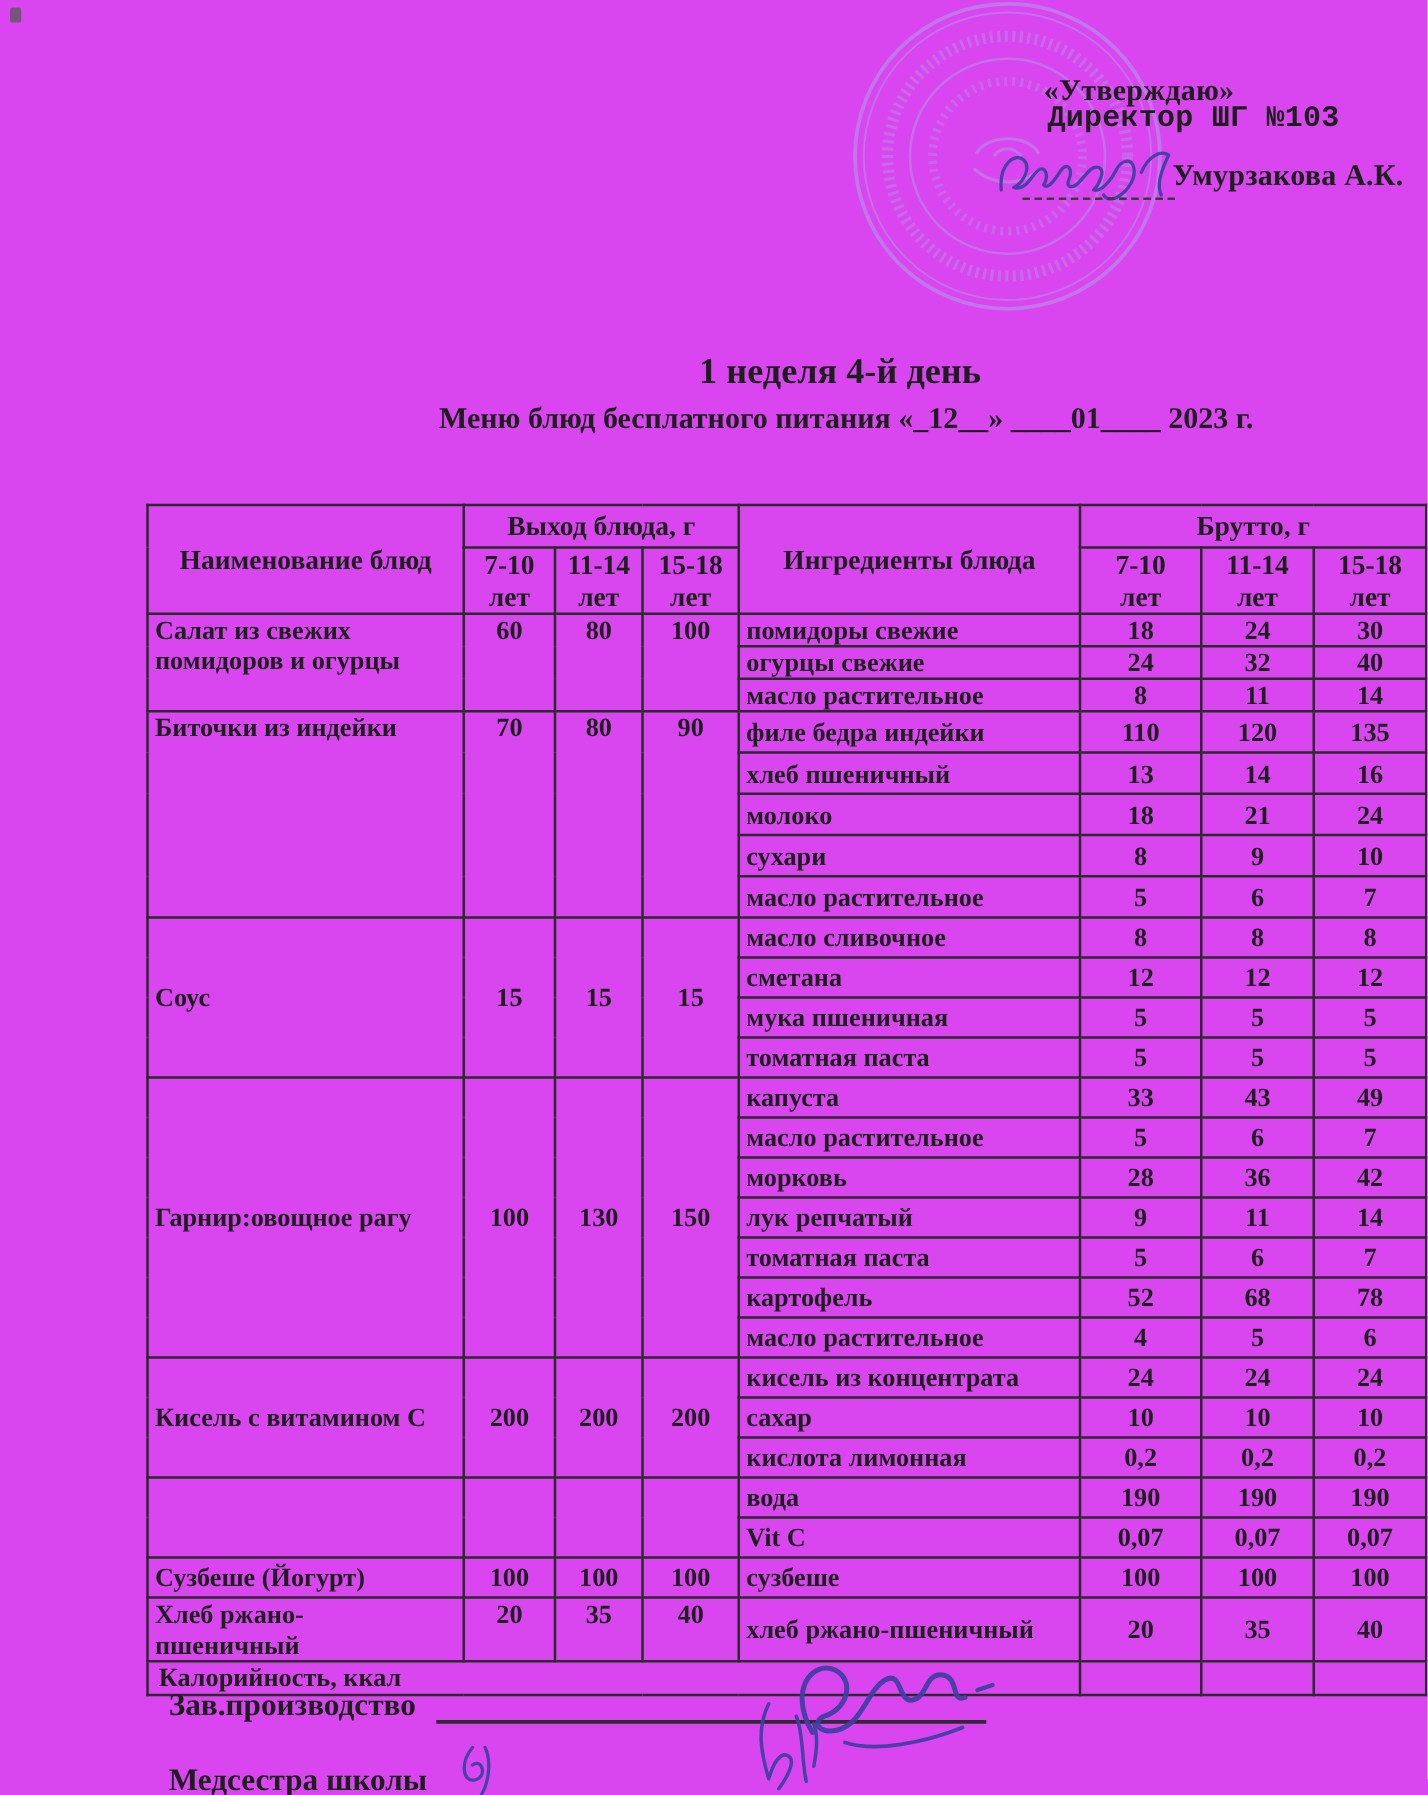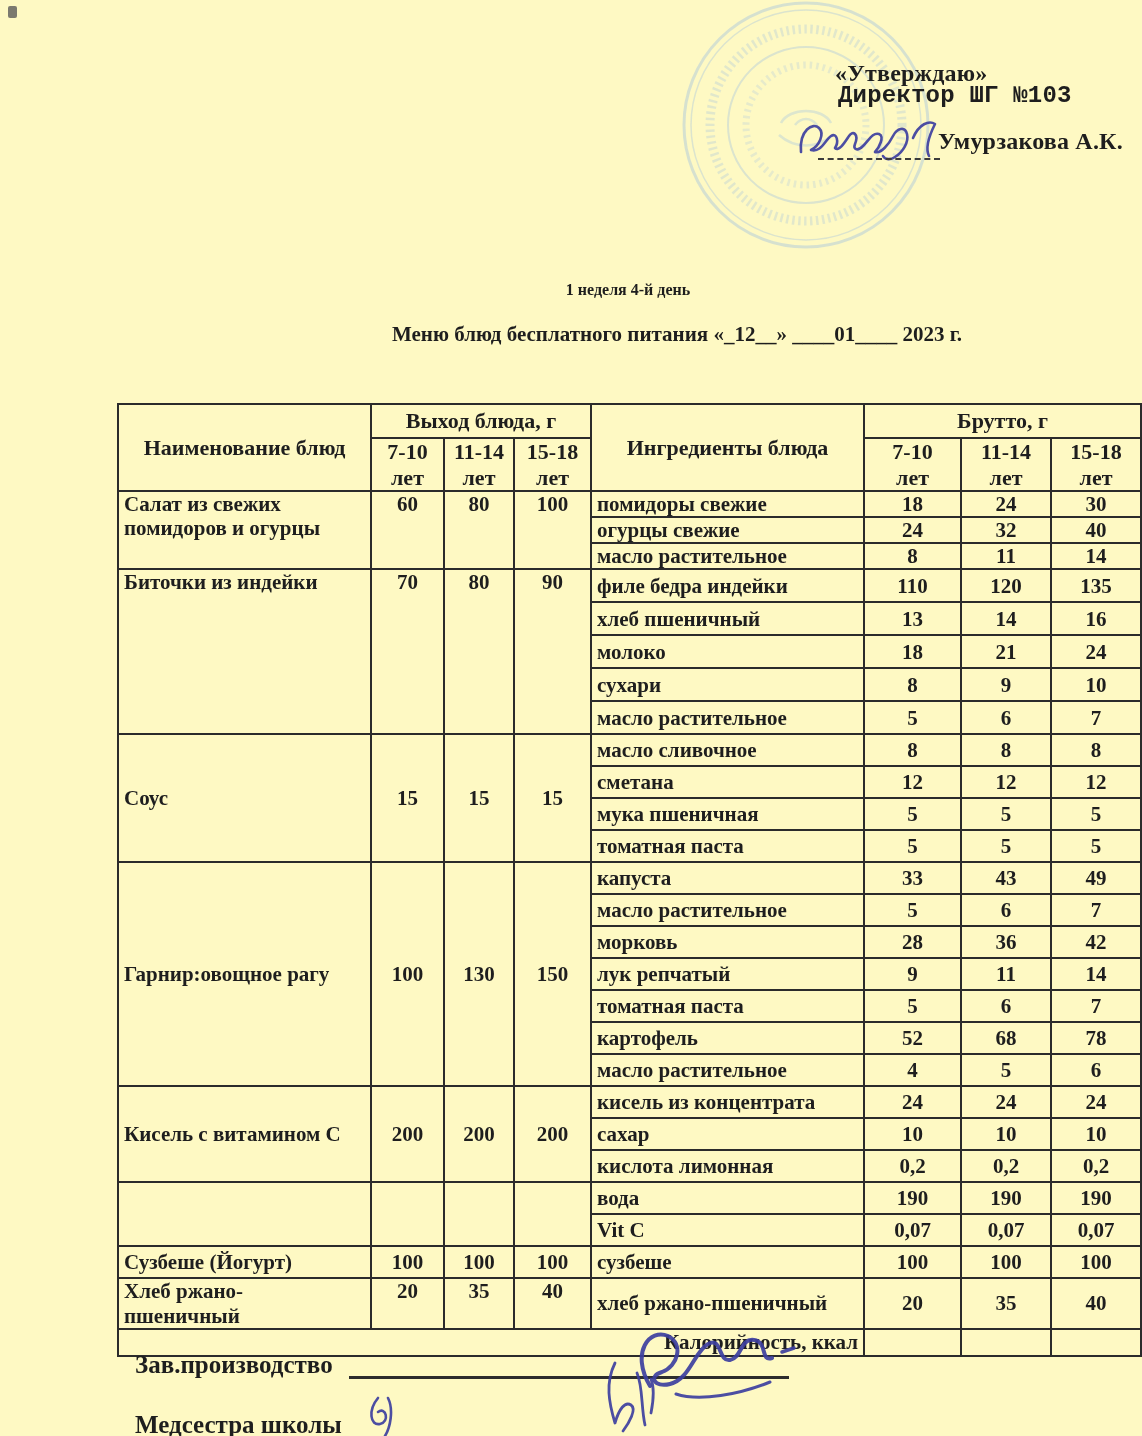--- a/index.html
+++ b/index.html
@@ -1,37 +1,37 @@
 <!DOCTYPE html>
 <html><head>
 <meta charset="utf-8">
 <style>
   html,body { margin:0; padding:0; background:#e8e8e8; }
   .page {
     position:relative; width:1142px; height:1436px; margin:0 auto;
-    background:#fef9c3; overflow:hidden;
+    background:#d946ef; overflow:hidden;
     font-family:"Liberation Serif","DejaVu Serif",serif;
     color:#1e1e1e; font-weight:bold;
   }
   .abs { position:absolute; }
   .center-x { transform:translateX(-50%); white-space:nowrap; }
 
   
   .artifact { width:9px; height:12px; background:#5a5a5a; border-radius:2px; opacity:.8; }
 
   
   .stamp-svg { opacity:.9; }
 
   
   .appr { font-size:24px; letter-spacing:.2px; }
   .sig-underline { border-bottom:2px dashed #3c3c3c; }
 
   
-  .title1 { font-size:16px; }
-  .title2 { font-size:21px; }
+  .title1 { font-size:29px;margin-left:44px; }
+  .title2 { font-size:24px; }
 
   
   table.menu {
     position:absolute; left:117px; top:403px; width:1023px;
     border-collapse:collapse; table-layout:fixed;
   }
   table.menu th, table.menu td {
     border:2px solid #2b2b2b; font-weight:bold; overflow:hidden;
     font-size:21px; padding:0 5px; line-height:1.15;
   }
@@ -42,21 +42,21 @@
   th.ing-head { vertical-align:top; padding-top:5px; }
   td.dish { text-align:left; white-space:pre-line; padding-left:8px; line-height:1.25; }
   td.num { text-align:center; }
   td.ing { text-align:left; padding-left:8px; vertical-align:middle;margin-top:25px; }
   .valign-top { vertical-align:top; padding-top:2px;margin-top:12px; }
   .valign-middle { vertical-align:middle; }
   tbody tr { height:32px; }
   tbody tr.sec-0 { height:23px; }
   tbody tr.sec-1 { height:33px; }
   tbody tr.cal-row { height:27px; }
-  tbody tr.cal-row td.label { text-align:right; padding-left:8px; }
+  tbody tr.cal-row td.label { text-align:left; padding-left:8px; }
 
   
   .foot { font-size:25px; }
   .foot .line { display:inline-block; border-bottom:3px solid #2d2d2d; height:26px; vertical-align:bottom; margin-left:10px; }
 
   .hand { stroke:#3d3fa0; fill:none; stroke-linecap:round; stroke-linejoin:round; opacity:.92; }
 </style>
 </head>
 <body>
 

